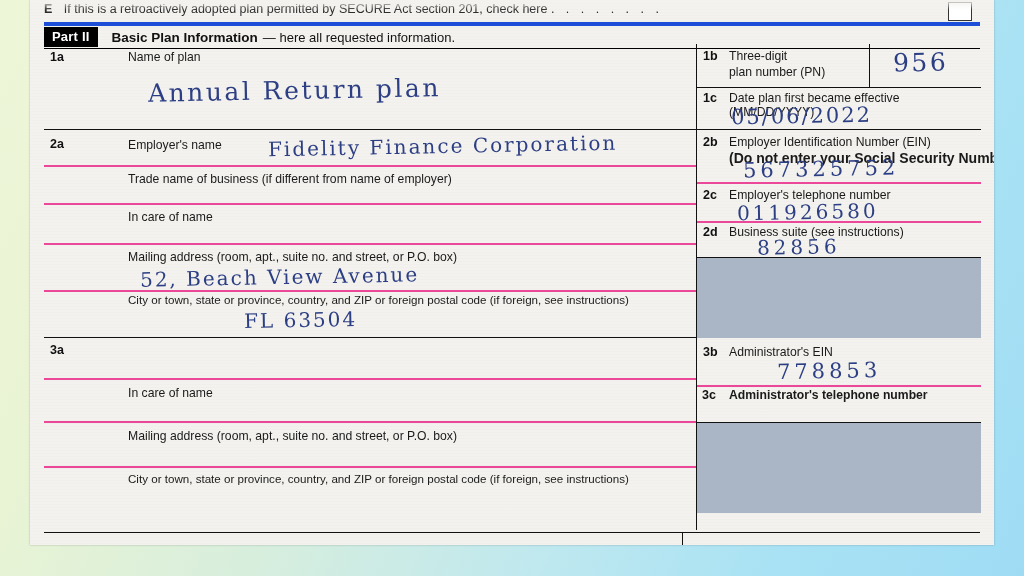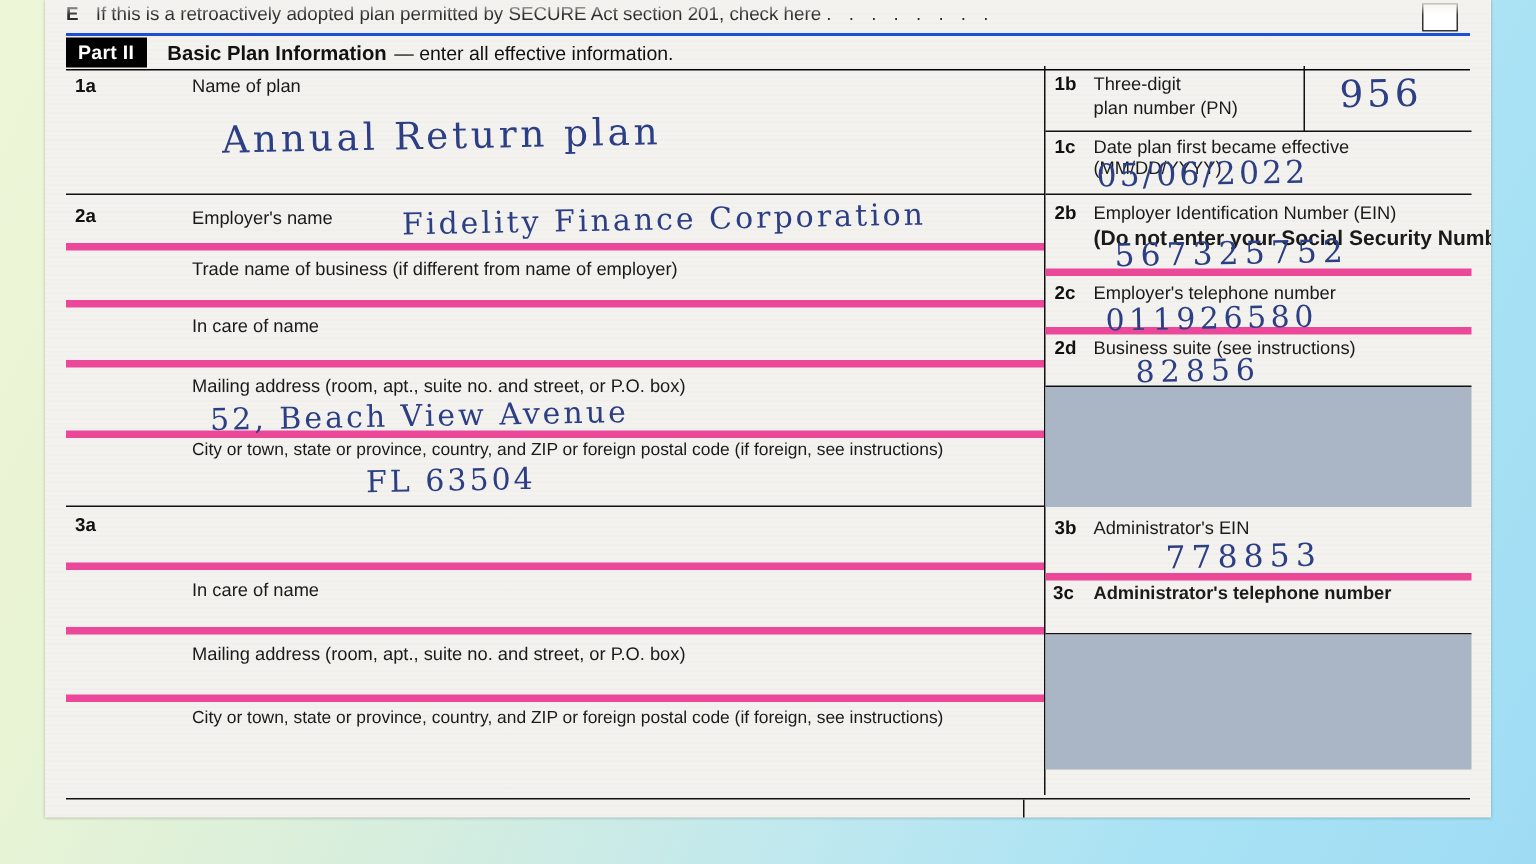--- a/index.html
+++ b/index.html
@@ -66,21 +66,21 @@
     background: linear-gradient(180deg, rgba(243,242,238,1) 0%, rgba(243,242,238,0) 100%);
   }
 
   
   .parthdr {
     position: absolute;
     left: 14px;
     top: 22px;
     width: 936px;
     height: 22px;
-    border-top: 2px solid #1d4ed8;
+    border-top: 4px solid #1d4ed8;
     border-bottom: 1.6px solid #000;
     display: flex;
     align-items: center;
   }
   .part-tag {
     background: #000;
     color: #fff;
     font-weight: bold;
     font-size: 13px;
     padding: 2px 8px 3px 8px;
@@ -119,21 +119,21 @@
     border-left: 1.4px solid #111;
   }
 
   .row {
     position: absolute;
     left: 0;
     width: 100%;
     box-sizing: border-box;
   }
   .hr { border-bottom: 1.2px solid #111; }
-  .hr-thin { border-bottom: 5px solid #ec4899; }
+  .hr-thin { border-bottom: 2px solid #ec4899; }
 
   .num {
     position: absolute;
     left: 6px;
     font-weight: bold;
     font-size: 12.5px;
   }
   .lbl {
     position: absolute;
     font-size: 12.2px;
@@ -197,21 +197,21 @@
     <span class="lead">E</span>
     <span>If this is a retroactively adopted plan permitted by SECURE Act section 201, check here</span>
     <span class="dots">. . . . . . . .</span>
     <span class="topbox"></span>
   </div>
   <div class="clip-fade"></div>
 
   <div class="parthdr">
     <span class="part-tag">Part II</span>
     <span class="part-title">Basic Plan Information</span>
-    <span class="part-sub">— enter all effective information.</span>
+    <span class="part-sub">— here all requested information.</span>
   </div>
 
   <div class="grid">
 
     <div class="col-left">
 
       <div class="row hr" style="top:0; height:86px;">
         <span class="num" style="top:6px;">1a</span>
         <span class="lbl" style="left:84px; top:6px;">Name of plan</span>
         <span class="hw hw-big" style="left:104px; top:32px;">Annual Return plan</span>

